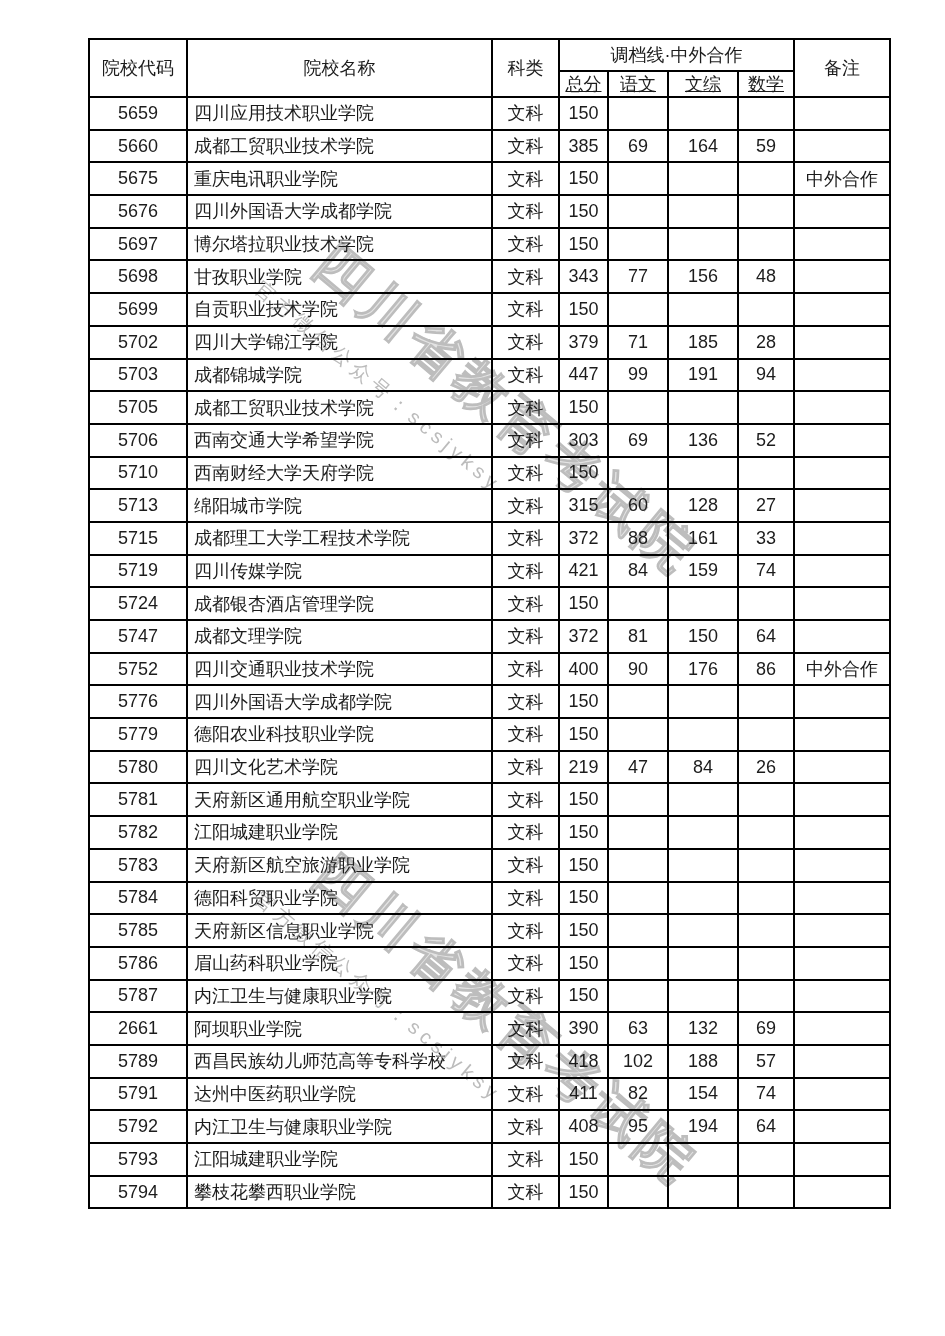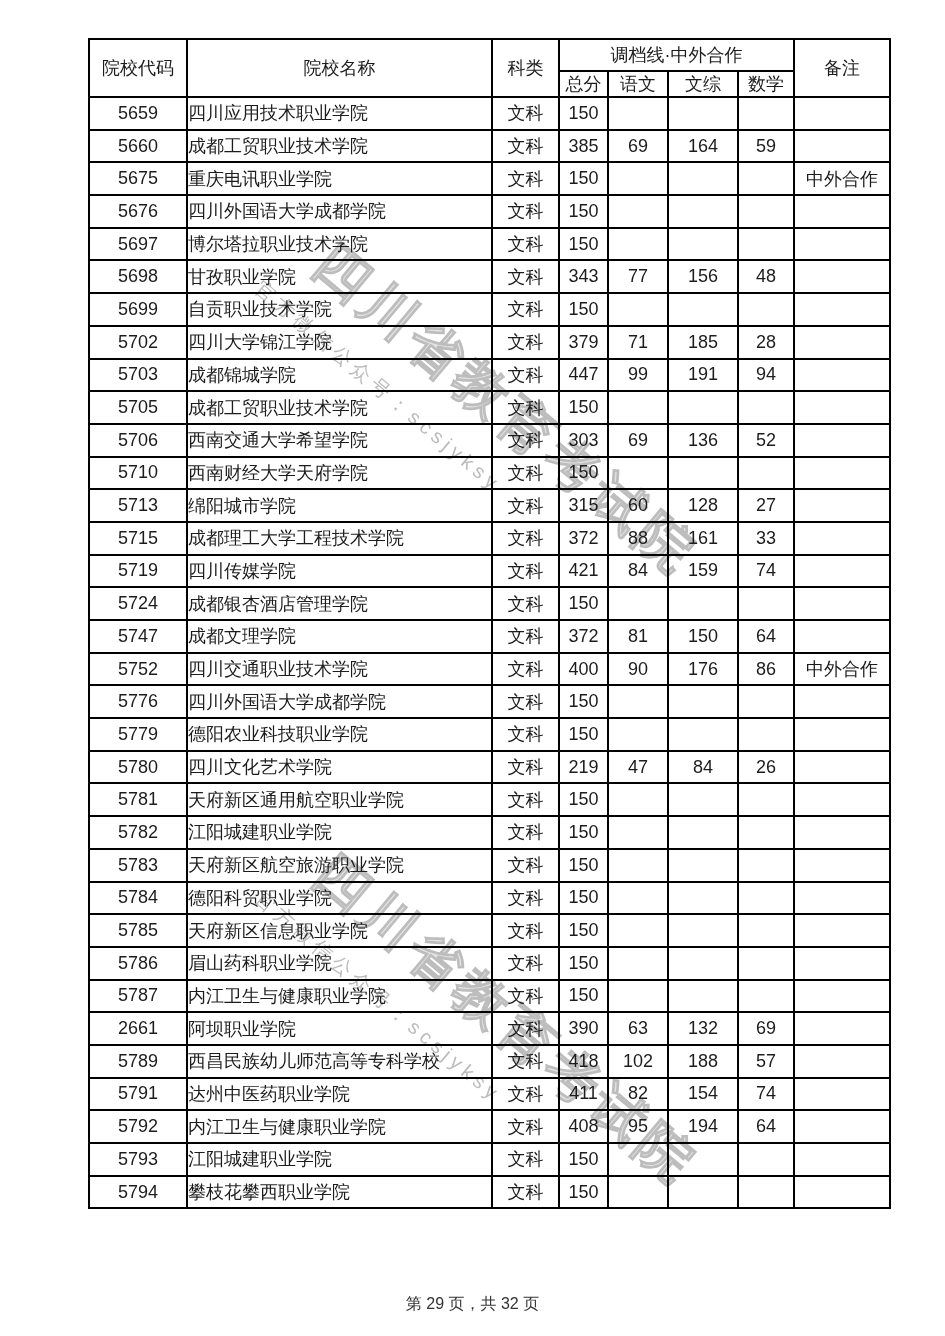--- a/index.html
+++ b/index.html
@@ -55,25 +55,25 @@
     font-weight: normal;
     font-size: 18px;
     text-align: center;
     vertical-align: middle;
     padding: 0;
     overflow: hidden;
     white-space: nowrap;
     background: transparent;
   }
   .score-table thead tr.h1 th { height: 32px; }
-  .score-table thead tr.h2 th { height: 23px; }
+  .score-table thead tr.h2 th { height: 23px; text-decoration: underline; }
   .score-table tbody td { height: 32.7px; }
   .score-table td.name-cell {
     text-align: left;
-    padding-left: 0;
+    padding-left: 6px;
   }
 
   
   .footer {
     position: absolute;
     left: 0;
     top: 1294px;
     width: 100%;
     text-align: center;
     font-size: 16px;
@@ -458,15 +458,14 @@
           <td>文科</td>
           <td>150</td>
           <td></td>
           <td></td>
           <td></td>
           <td></td>
         </tr>
       </tbody>
   </table>
 
-  <div class="footer">第 29 页，共 32 页</div>
 
 </div>
 
 </body></html>

